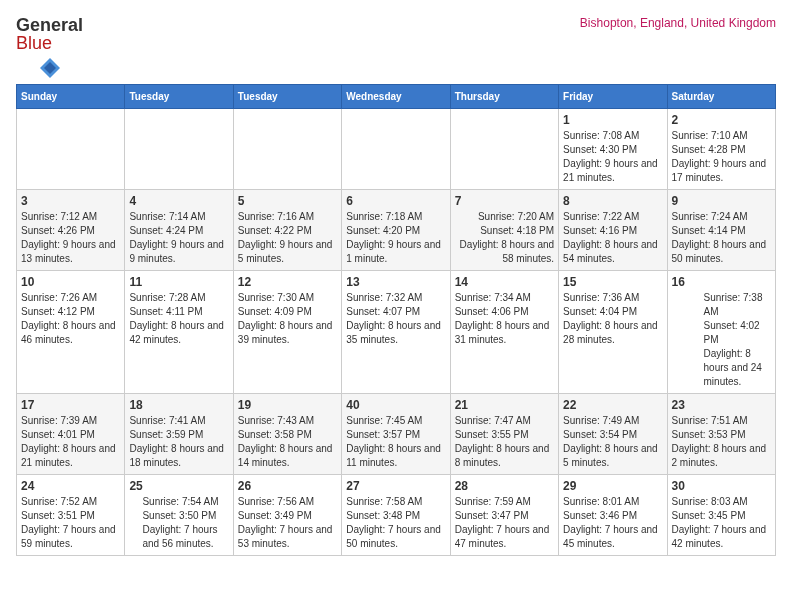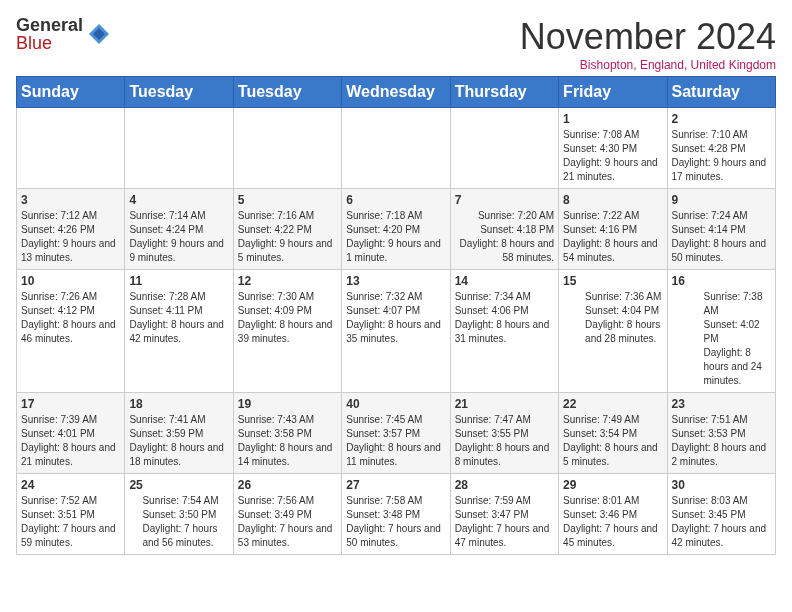--- a/index.html
+++ b/index.html
@@ -13,20 +13,21 @@
     .header-area {
       display: flex;
       justify-content: space-between;
       align-items: flex-start;
       margin-bottom: 4px;
     }
     .logo {
       display: flex;
       align-items: center;
       gap: 4px;
+      flex-direction: column;
     }
     .logo-text-general {
       font-size: 18px;
       font-weight: bold;
       color: #333;
       line-height: 1;
     }
     .logo-text-blue {
       font-size: 18px;
       font-weight: normal;
@@ -49,21 +50,21 @@
       font-size: 12px;
       color: #be185d;
     }
     table {
       width: 100%;
       border-collapse: collapse;
     }
     thead tr th {
       background-color: #3a78c9;
       color: #fff;
-      font-size: 16px;
+      font-size: 10px;
       font-weight: bold;
       padding: 6px 4px;
       text-align: left;
       border: 1px solid #2a60a9;
     }
     tbody tr td {
       width: 108px;
       min-height: 80px;
       vertical-align: top;
       padding: 4px;
@@ -97,21 +98,20 @@
     <div style="display:flex; flex-direction:column; line-height:1.1;">
       <span class="logo-text-general">General</span>
       <span class="logo-text-blue">Blue</span>
     </div>
     <svg class="logo-icon" viewBox="0 0 24 24">
       <polygon points="12,2 22,12 12,22 2,12" fill="#4a90d9"></polygon>
       <polygon points="12,6 18,12 12,18 6,12" fill="#2a60a9"></polygon>
     </svg>
   </div>
   <div class="title-area">
-    <div class="calendar-title">November 2024</div>
     <div class="calendar-subtitle">Bishopton, England, United Kingdom</div>
   </div>
 </div>
 
 <table>
   <thead>
     <tr>
       <th>Sunday</th>
       <th>Tuesday</th>
       <th>Tuesday</th>
@@ -211,21 +211,21 @@
 Daylight: 8 hours and 35 minutes.</div>
         </td>
         <td>
           <div class="day-number">14</div>
           <div class="day-info" style="white-space: pre-line;">Sunrise: 7:34 AM
 Sunset: 4:06 PM
 Daylight: 8 hours and 31 minutes.</div>
         </td>
         <td>
           <div class="day-number">15</div>
-          <div class="day-info" style="white-space: pre-line; margin-left: 22px;">Sunrise: 7:36 AM
+          <div class="day-info" style="white-space: pre-line;">Sunrise: 7:36 AM
 Sunset: 4:04 PM
 Daylight: 8 hours and 28 minutes.</div>
         </td>
         <td>
           <div class="day-number">16</div>
           <div class="day-info" style="white-space: pre-line; margin-left: 32px;">Sunrise: 7:38 AM
 Sunset: 4:02 PM
 Daylight: 8 hours and 24 minutes.</div>
         </td>
       </tr>

